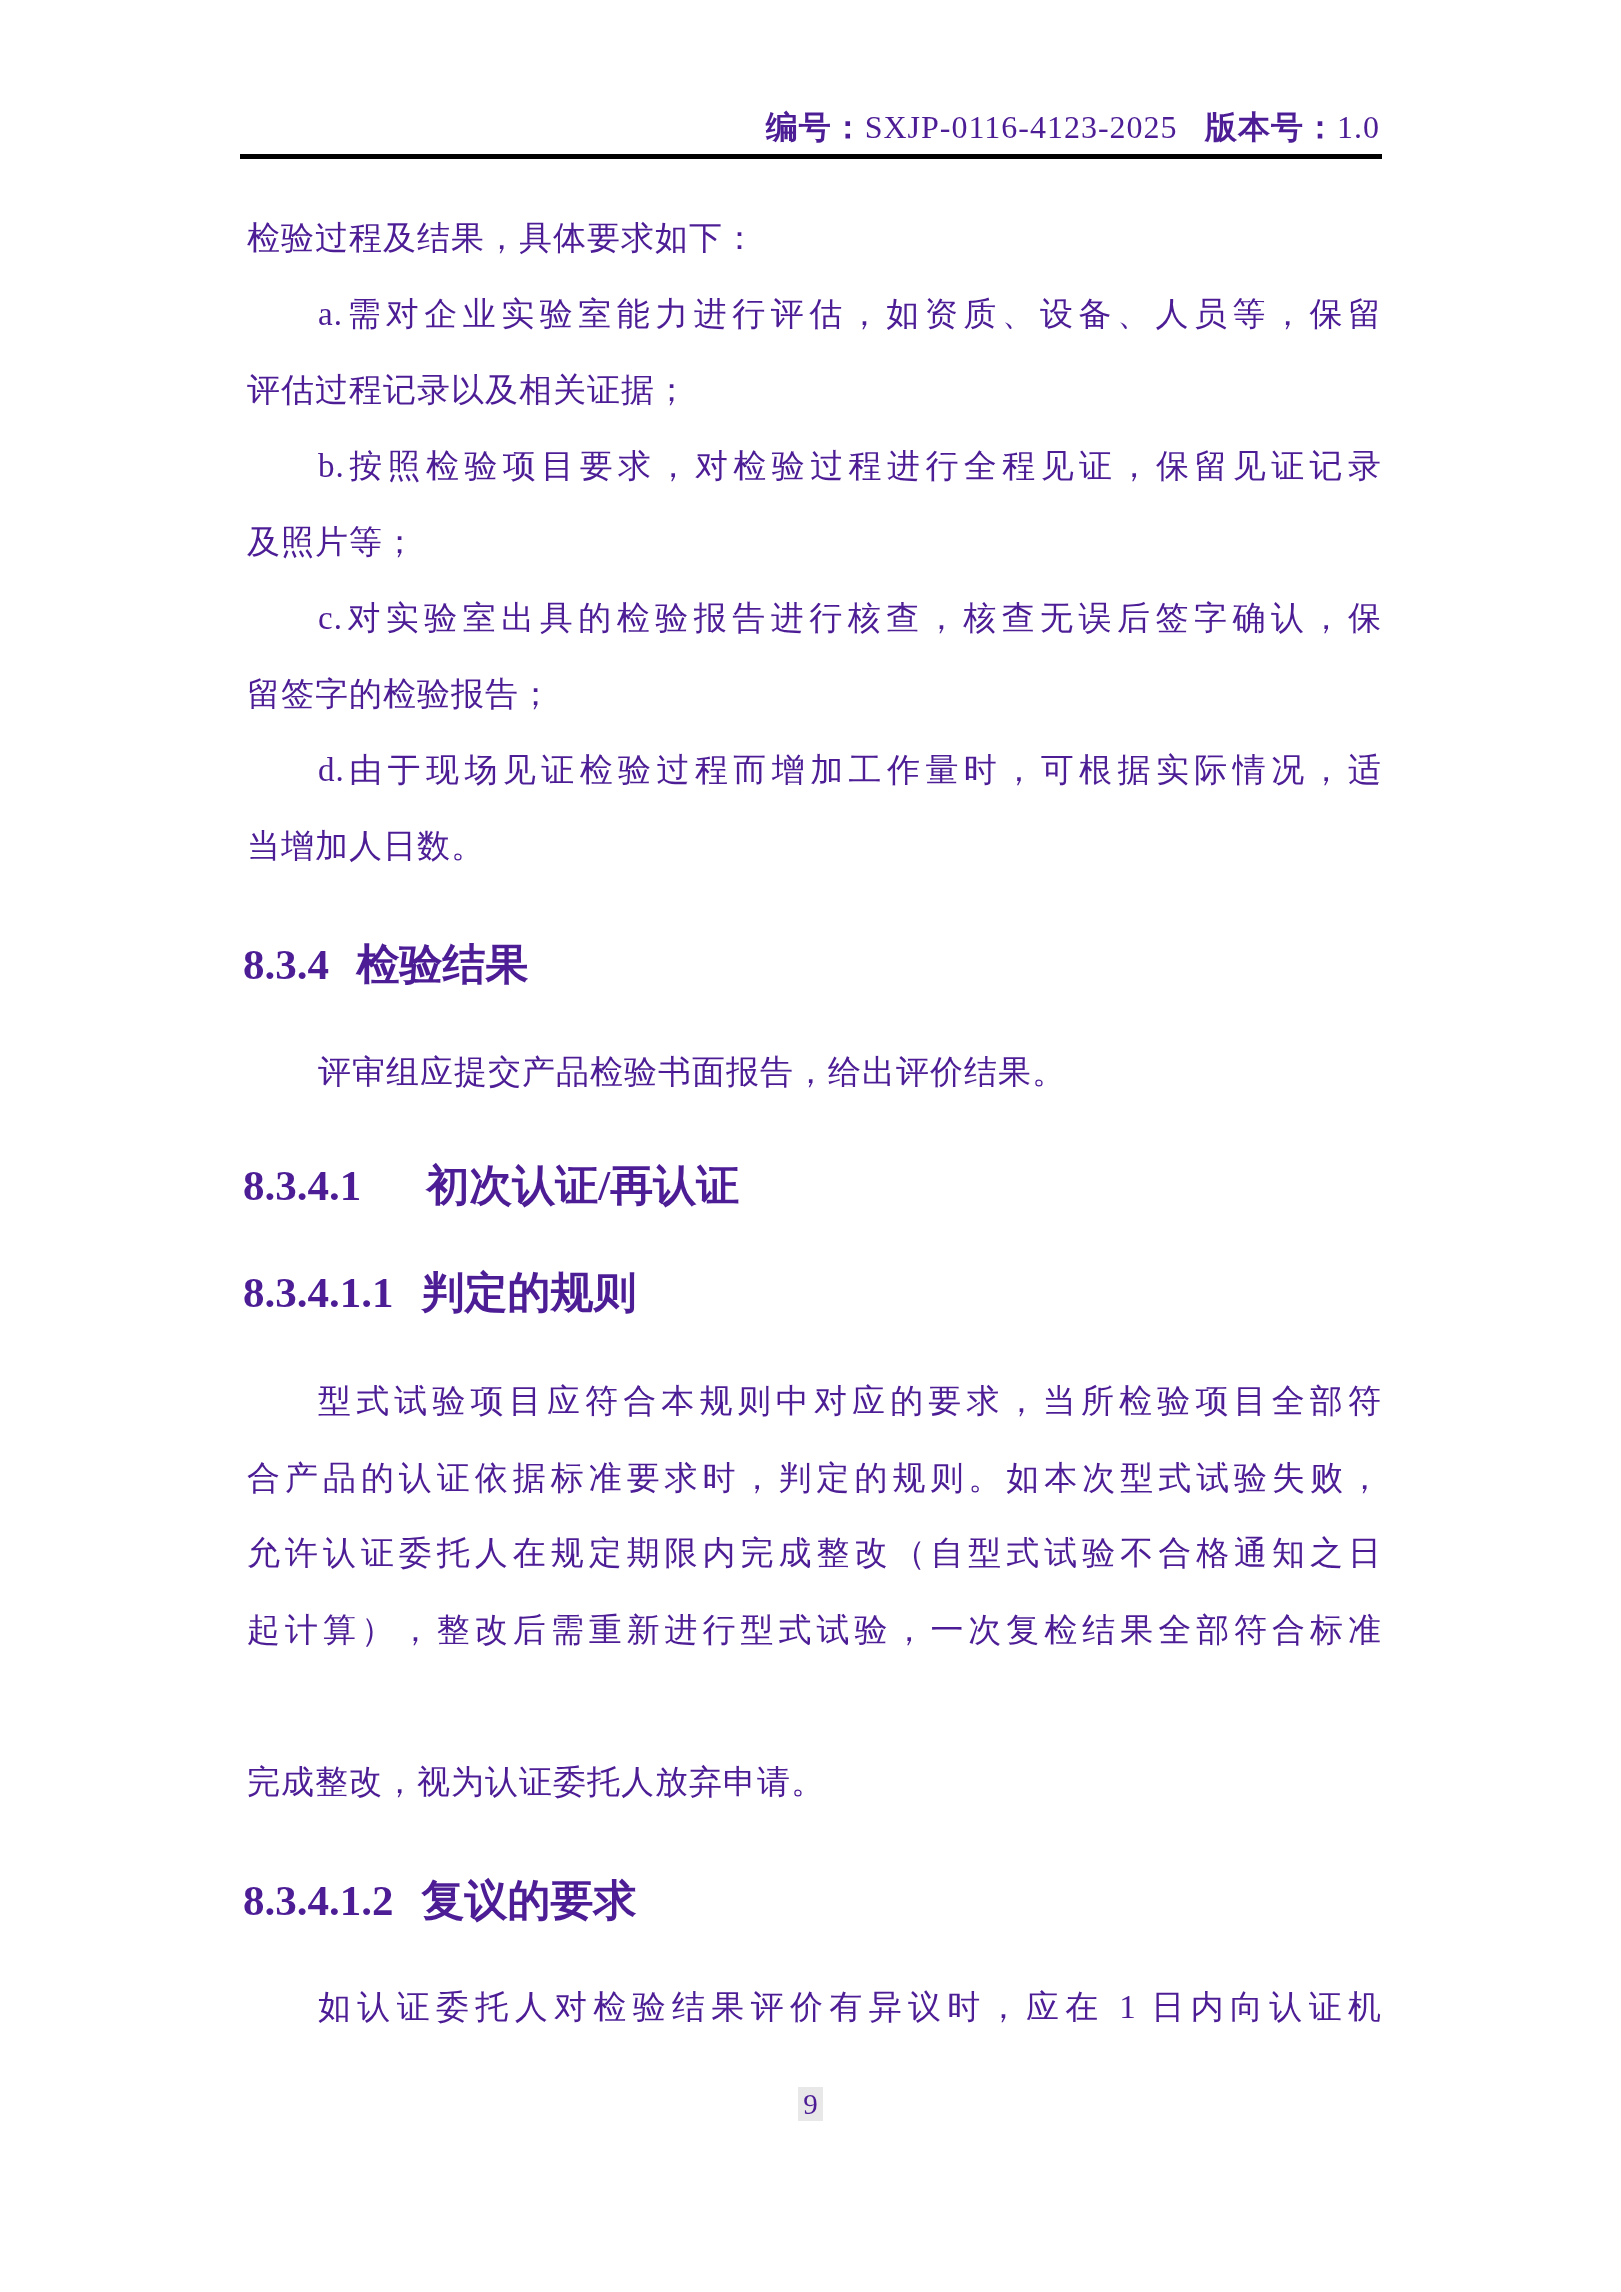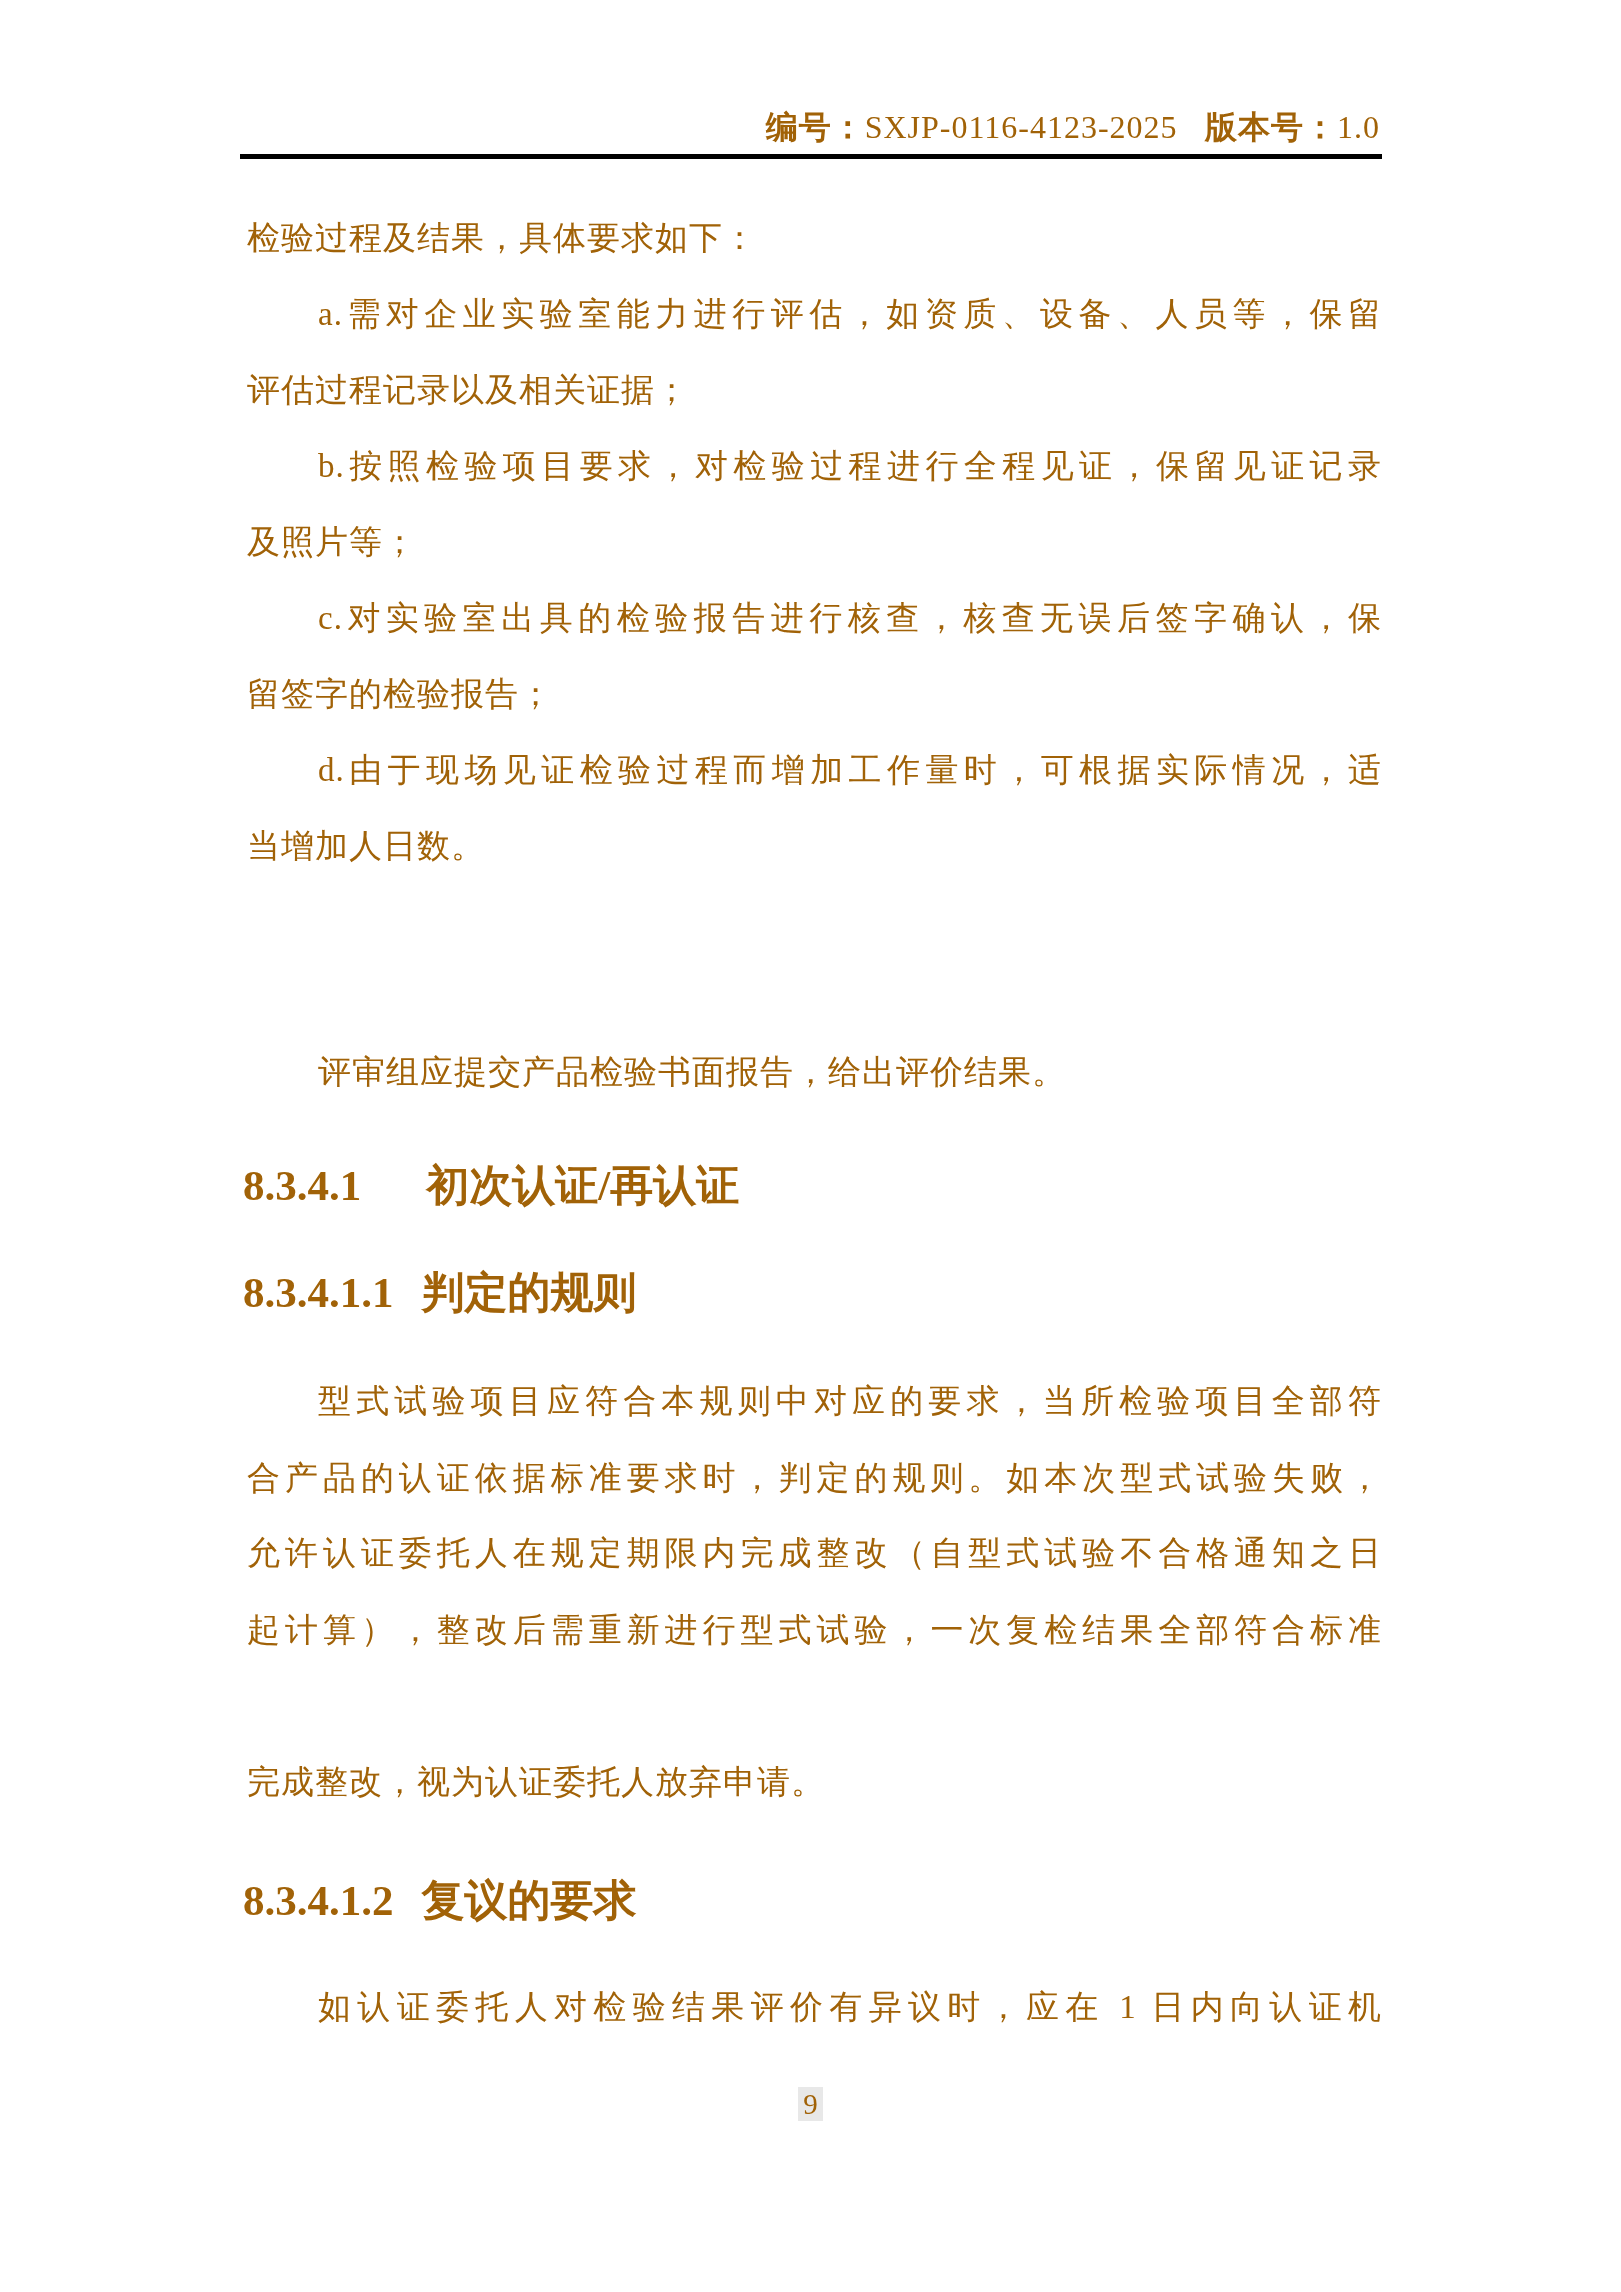--- a/index.html
+++ b/index.html
@@ -1,21 +1,21 @@
 <!DOCTYPE html>
 <html><head>
 <meta charset="utf-8">
 <style>
   html, body { margin: 0; padding: 0; background: #ffffff; }
   .page {
     position: relative;
     width: 1621px;
     height: 2293px;
     background: #ffffff;
-    color: #a16207;
+    color: #4c1d95;
     font-family: "Liberation Serif", "DejaVu Serif", serif;
     overflow: hidden;
   }
   
   .doc-header {
     position: absolute;
     top: 103px;
     left: 240px;
     width: 1140px;
     height: 49px;
@@ -95,20 +95,23 @@
   <div class="line" style="top:200px">检验过程及结果，具体要求如下：</div>
   <div class="line just ind" style="top:276px">a.需对企业实验室能力进行评估，如资质、设备、人员等，保留</div>
   <div class="line" style="top:352px">评估过程记录以及相关证据；</div>
   <div class="line just ind" style="top:428px">b.按照检验项目要求，对检验过程进行全程见证，保留见证记录</div>
   <div class="line" style="top:504px">及照片等；</div>
   <div class="line just ind" style="top:580px">c.对实验室出具的检验报告进行核查，核查无误后签字确认，保</div>
   <div class="line" style="top:656px">留签字的检验报告；</div>
   <div class="line just ind" style="top:732px">d.由于现场见证检验过程而增加工作量时，可根据实际情况，适</div>
   <div class="line" style="top:808px">当增加人日数。</div>
 
+  <div class="heading" style="top:927px">
+    <span>8.3.4</span><span class="ht-1">检验结果</span>
+  </div>
 
   <div class="line ind" style="top:1034px">评审组应提交产品检验书面报告，给出评价结果。</div>
 
   <div class="heading" style="top:1148px">
     <span>8.3.4.1</span><span class="ht-2">初次认证/再认证</span>
   </div>
 
   <div class="heading" style="top:1255px">
     <span>8.3.4.1.1</span><span class="ht-3">判定的规则</span>
   </div>

